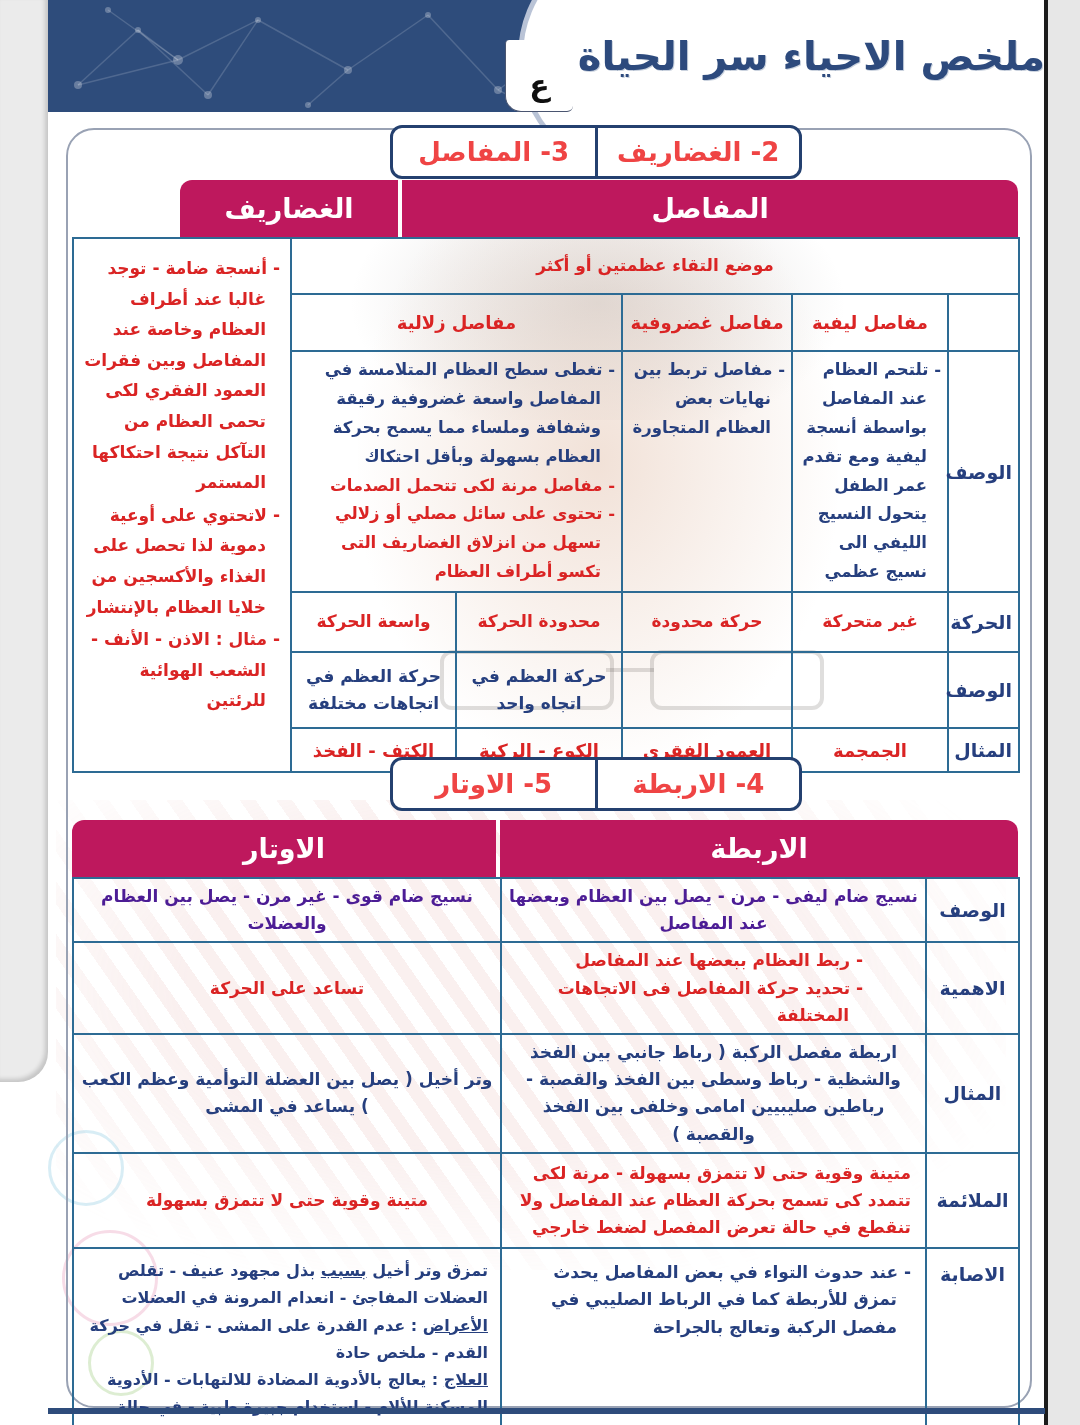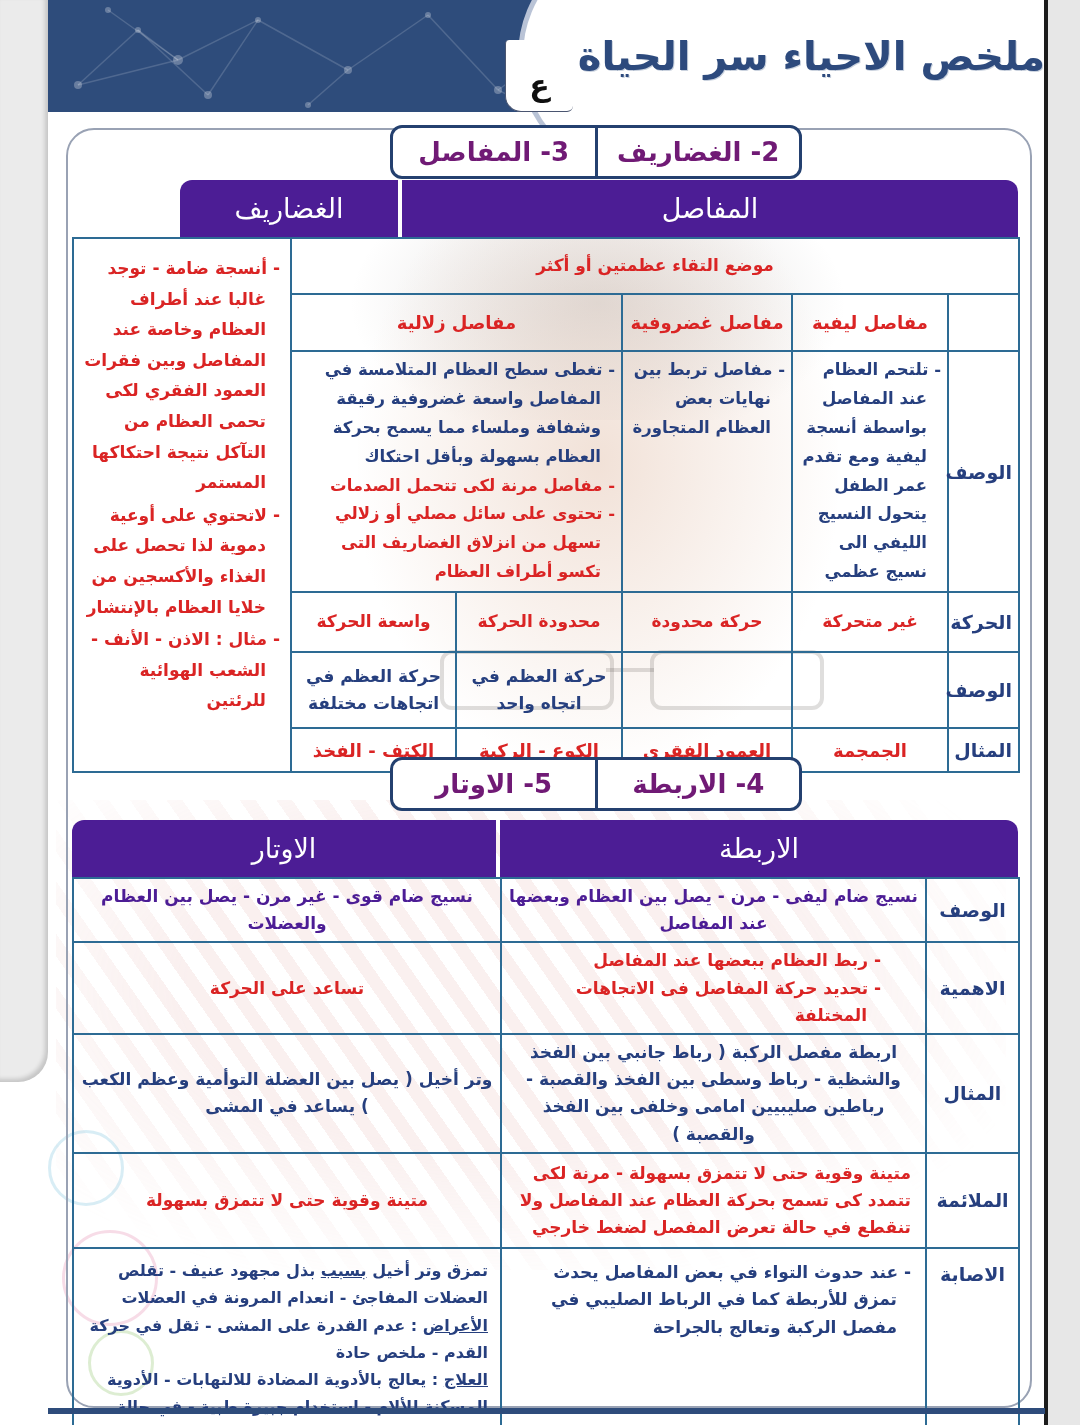--- a/index.html
+++ b/index.html
@@ -44,27 +44,27 @@
     justify-content:flex-start;font-size:40px;font-weight:800;color:#2d4a7d;white-space:nowrap;
     text-shadow:1px 1px 0 rgba(45,74,125,.25);}
 
   
   .card{position:absolute;left:18px;top:128px;width:966px;height:1280px;border:2px solid #99a2b4;border-radius:28px;box-sizing:border-box;}
 
   
   .section-tab{position:absolute;left:342px;width:412px;height:54px;background:#fff;border:3px solid #24406f;
     border-radius:12px;display:flex;box-sizing:border-box;z-index:3;}
   .section-tab .cell{flex:1;display:flex;align-items:center;justify-content:center;
-    font-size:26px;font-weight:bold;color:#701a75;}
+    font-size:26px;font-weight:bold;color:#ef4444;}
   .section-tab .cell:first-child{border-left:3px solid #24406f;}
   .tab1{top:125px;} .tab2{top:757px;}
 
   
   .navy-bar{position:absolute;left:24px;width:946px;display:flex;gap:4px;z-index:2;}
-  .navy-bar .blk{background:#4c1d95;color:#fff;font-size:27px;font-weight:normal;
+  .navy-bar .blk{background:#be185d;color:#fff;font-size:27px;font-weight:bold;
     display:flex;align-items:center;justify-content:center;}
   .bar1{top:180px;height:57px;} .bar2{top:820px;height:57px;}
   .blk-r{border-radius:0 12px 0 0;} .blk-l{border-radius:12px 0 0 0;}
 
   
   table{border-collapse:collapse;table-layout:fixed;position:absolute;left:24px;z-index:1;}
   td{border:2px solid #2d6b94;padding:4px 6px;box-sizing:border-box;font-weight:bold;background:transparent;}
   .t1{top:237px;width:946px;} .t2{top:877px;width:946px;}
   .t2-round{border-radius:0 0 24px 24px;}
   .red{color:#da2424;} .blue{color:#263f7e;} .purple{color:#4c1d95;}
@@ -236,21 +236,21 @@
         <col style="width:428px">
     </colgroup>
     <tbody>
         <tr style="height:60px">
       <td class="label-cell">الوصف</td>
       <td class="purple center fs17">نسيج ضام ليفى - مرن - يصل بين العظام وبعضها عند المفاصل</td>
       <td class="purple center fs17">نسيج ضام قوى - غير مرن - يصل بين العظام والعضلات</td>
     </tr>
     <tr style="height:74px">
       <td class="label-cell">الاهمية</td>
-      <td class="red fs17" style="padding-right:44px;">
+      <td class="red fs17" style="padding-right:62px;">
         <div class="hang">- ربط العظام ببعضها عند المفاصل</div>
         <div class="hang">- تحديد حركة المفاصل فى الاتجاهات المختلفة</div>
       </td>
       <td class="red center fs17">تساعد على الحركة</td>
     </tr>
     <tr style="height:100px">
       <td class="label-cell">المثال</td>
       <td class="blue center fs17">اربطة مفصل الركبة ( رباط جانبي بين الفخذ والشظية - رباط وسطى بين الفخذ والقصبة - رباطين صليبيين امامى وخلفى بين الفخذ والقصبة )</td>
       <td class="blue center fs17">وتر أخيل ( يصل بين العضلة التوأمية وعظم الكعب ) يساعد في المشى</td>
     </tr>

